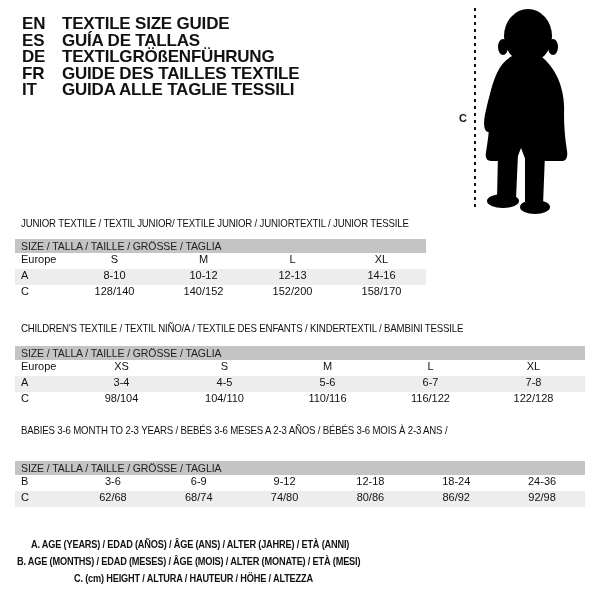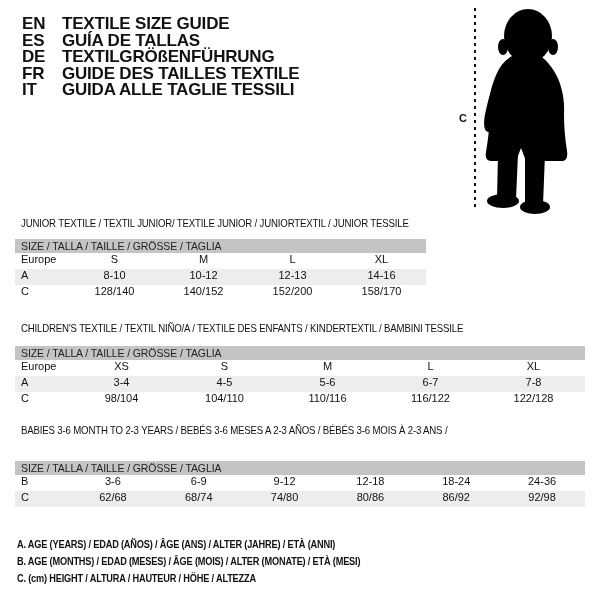--- a/index.html
+++ b/index.html
@@ -34,21 +34,21 @@
     background:#c4c4c4; font-size:10.5px; line-height:14px; height:14px;
     padding-left:6px; letter-spacing:-0.1px; color:#222; white-space:nowrap;
   }
   .trow { display:flex; align-items:flex-start; height:16px; font-size:11px; }
   .trow.shaded { background:#ededed; }
   .lbl { width:55px; padding-left:6px; box-sizing:border-box; }
   .val { flex:1; text-align:center; }
 
   
   .footnotes { position:absolute; left:17px; top:536px; font-weight:bold; font-size:10px; line-height:17px; letter-spacing:-0.2px; }
-  .footnote { white-space:nowrap; }
+  .footnote { white-space:nowrap;text-align:center; }
 
   
   .figure { position:absolute; left:458px; top:2px; width:132px; height:212px; }
   .figure svg { display:block; }
 </style>
 </head>
 <body>
 
 <div class="stage">
 

